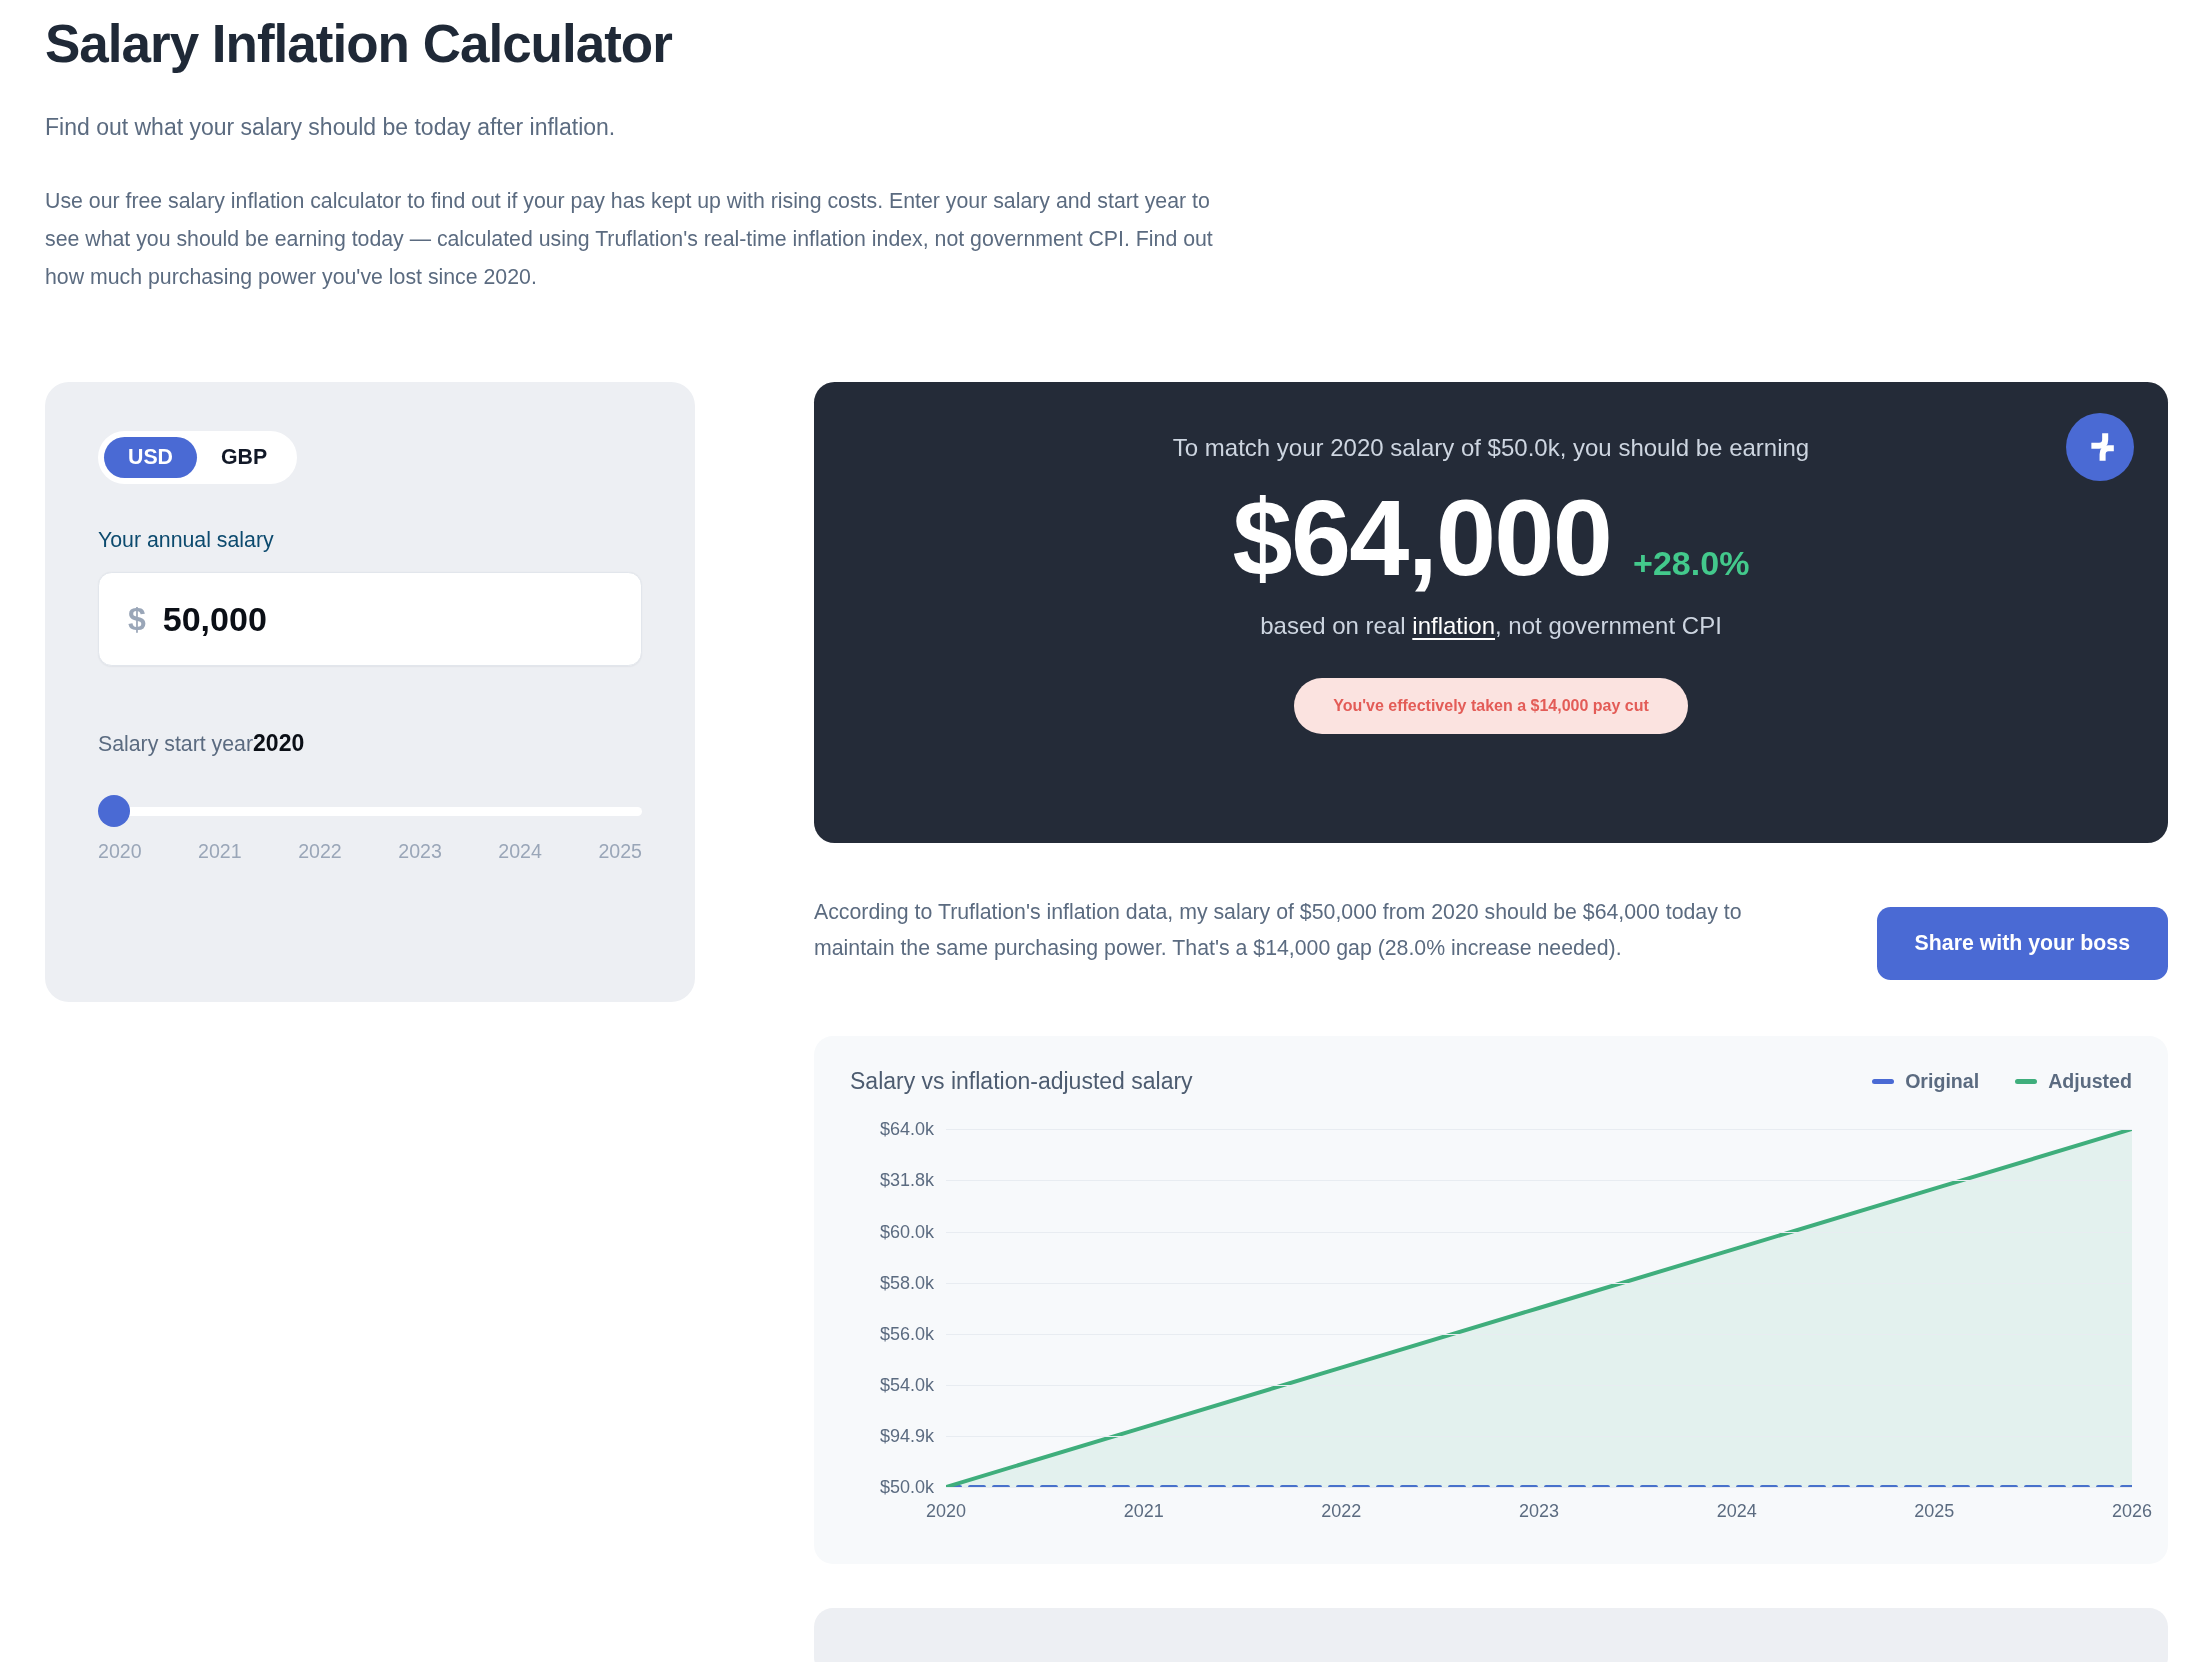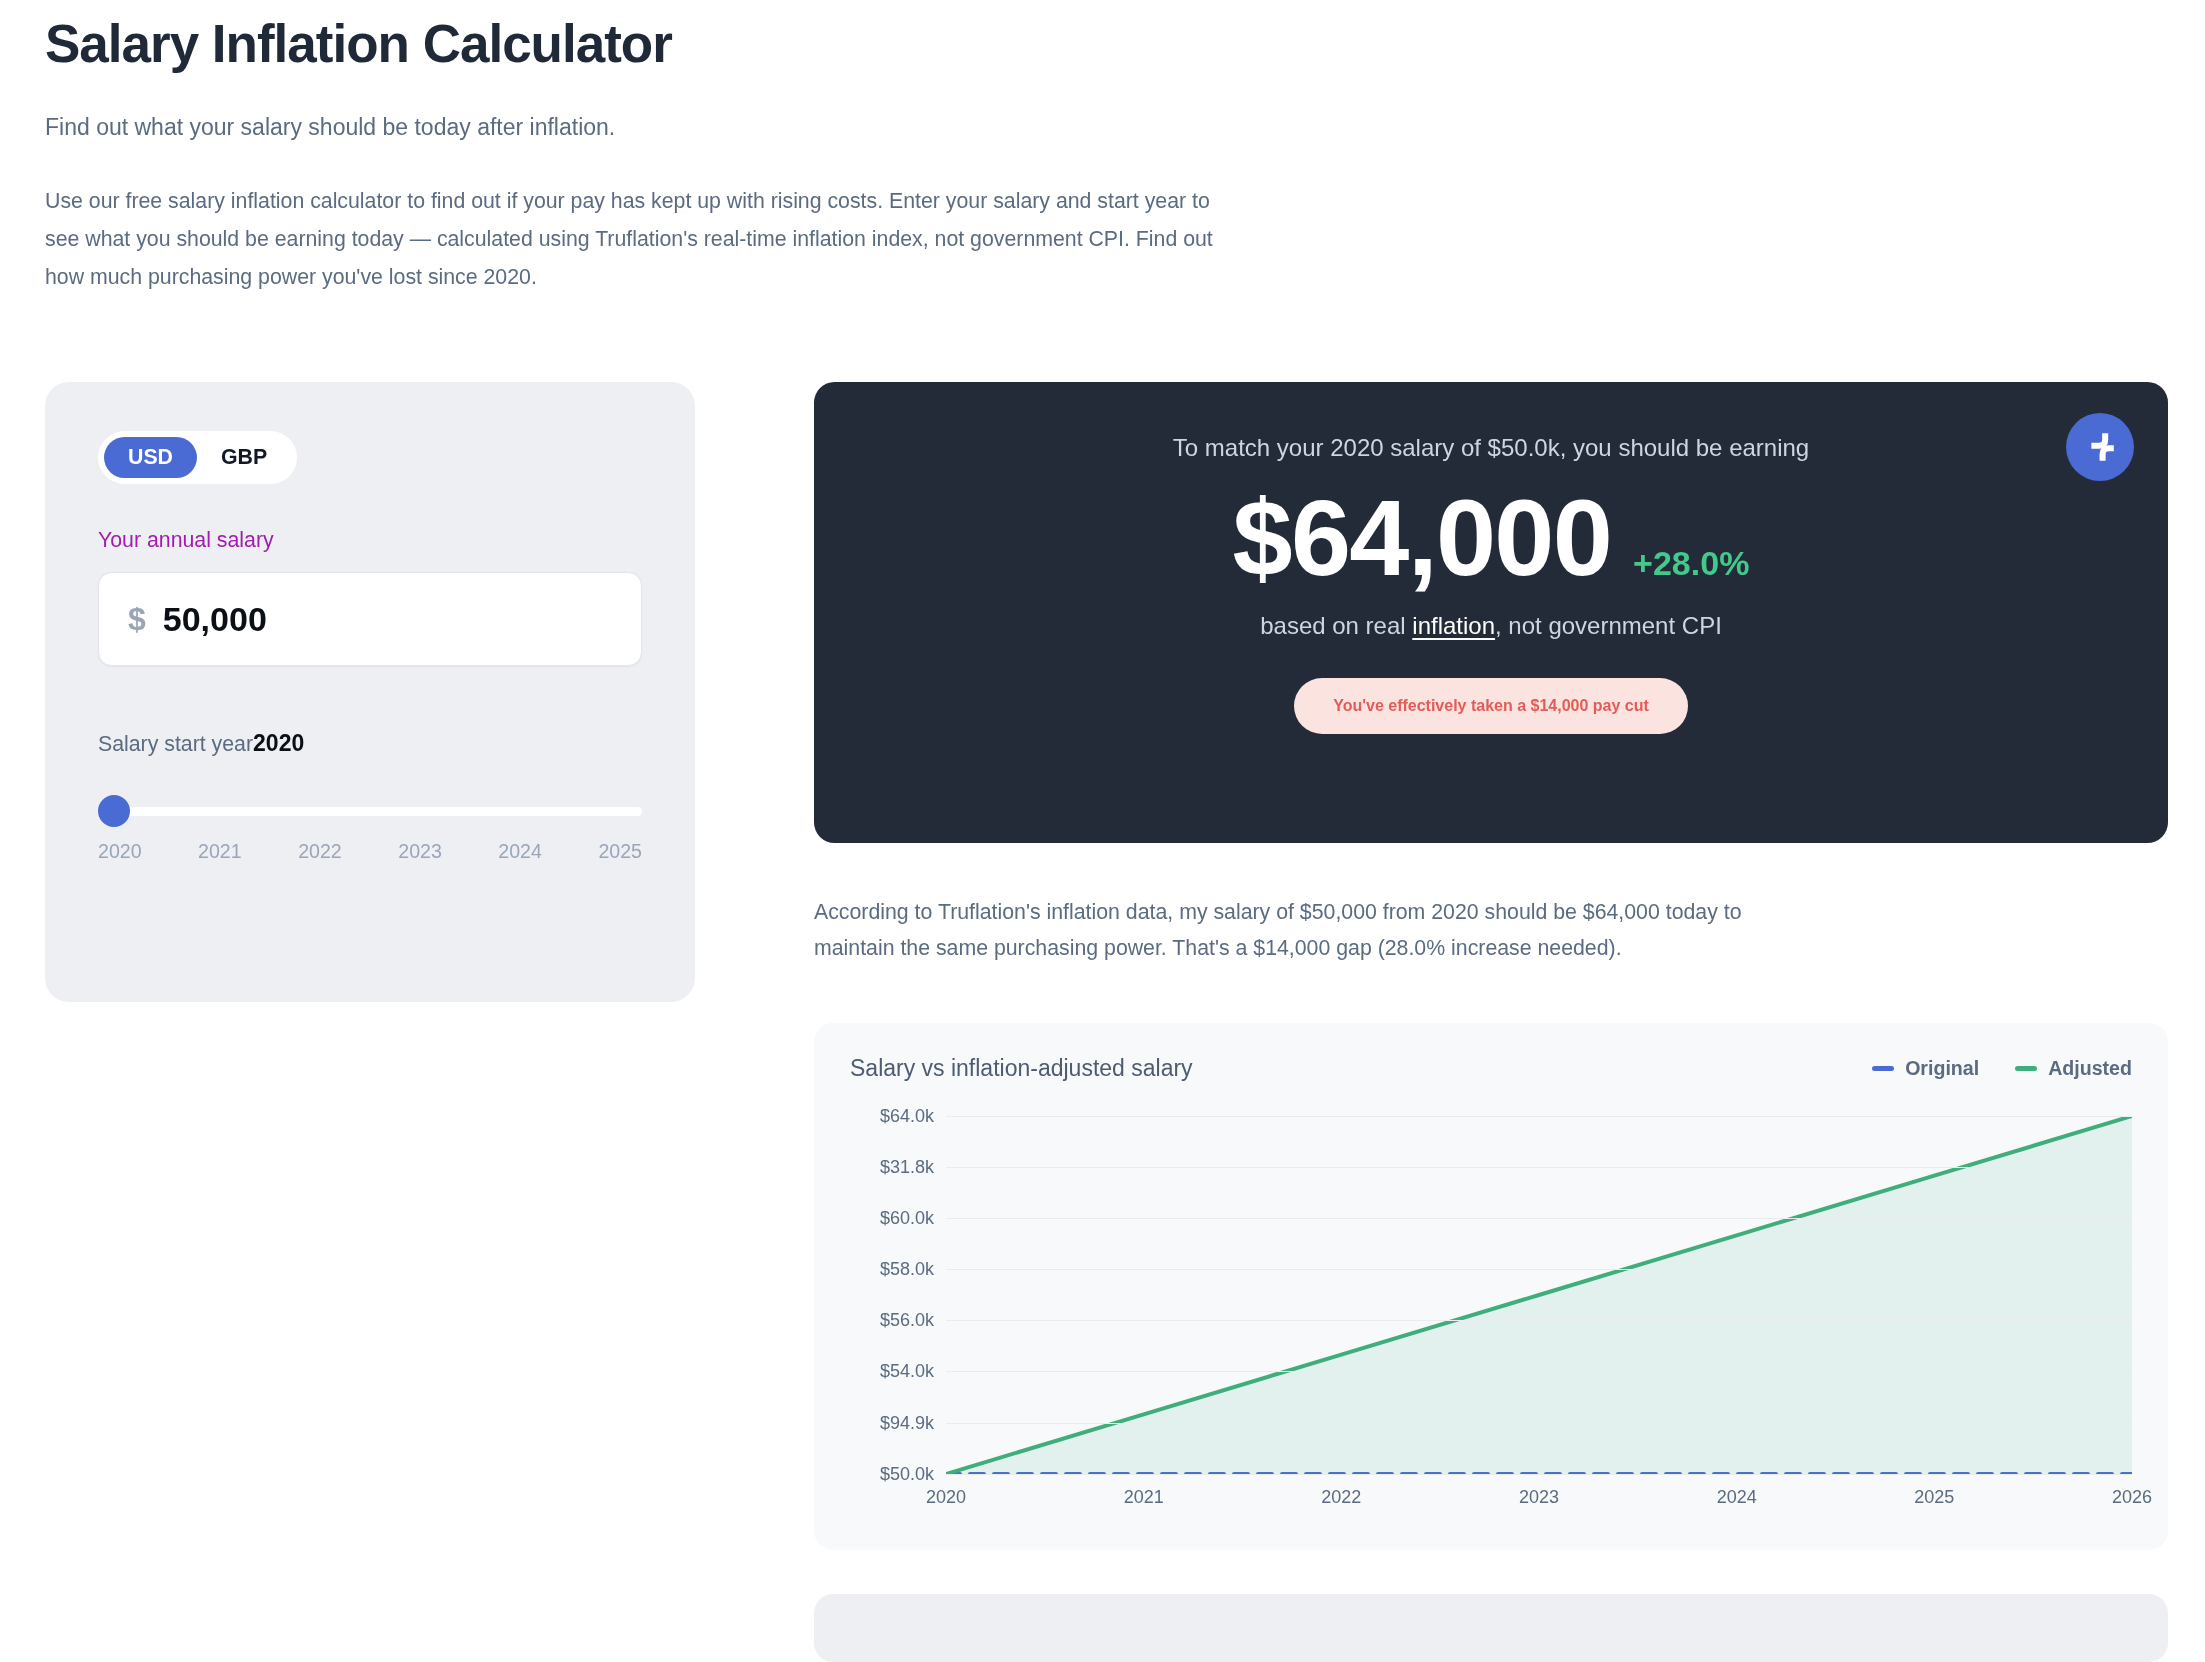--- a/index.html
+++ b/index.html
@@ -63,21 +63,21 @@
     background: transparent;
     color: #111827;
     cursor: pointer;
     font-family: inherit;
     line-height: 1;
   }
   .cur-btn.active { background: #4a6ad4; color: #ffffff; }
 
   .field-label {
     font-size: 21.3px;
-    color: #a21caf;
+    color: #0c4a6e;
     margin-top: 44px;
   }
   .salary-input {
     margin-top: 19px;
     background: #ffffff;
     border: 0.9px solid #e2e6ec;
     border-radius: 13.7px;
     height: 94px;
     display: flex;
     align-items: center;
@@ -348,20 +348,21 @@
 
         <div class="result-sub">
           <span>based on real </span><span class="lnk">inflation</span><span>, not government CPI</span>
         </div>
 
         <div class="paycut-pill">You've effectively taken a $14,000 pay cut</div>
       </div>
 
       <div class="share-row">
         <p class="share-text">According to Truflation's inflation data, my salary of $50,000 from 2020 should be $64,000 today to maintain the same purchasing power. That's a $14,000 gap (28.0% increase needed).</p>
+        <button class="share-btn">Share with your boss</button>
       </div>
 
       <div class="chart-card">
         <div class="chart-head">
           <div class="chart-title">Salary vs inflation-adjusted salary</div>
           <div class="legend">
             <span class="legend-item">
               <i class="legend-dash" style="background:#4a6ad4"></i>
               <span>Original</span>
             </span>

